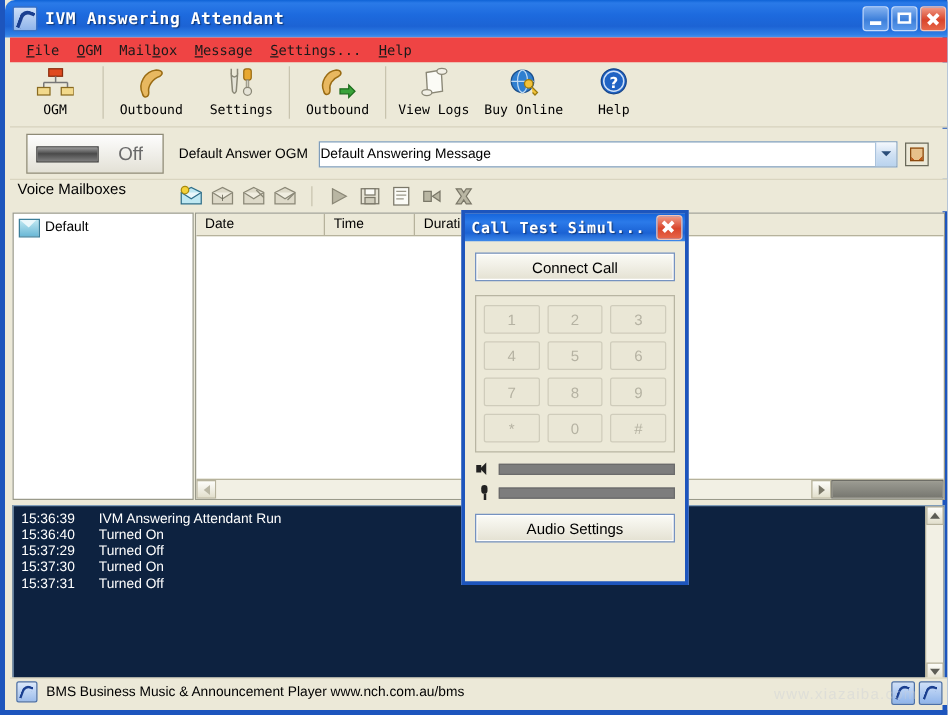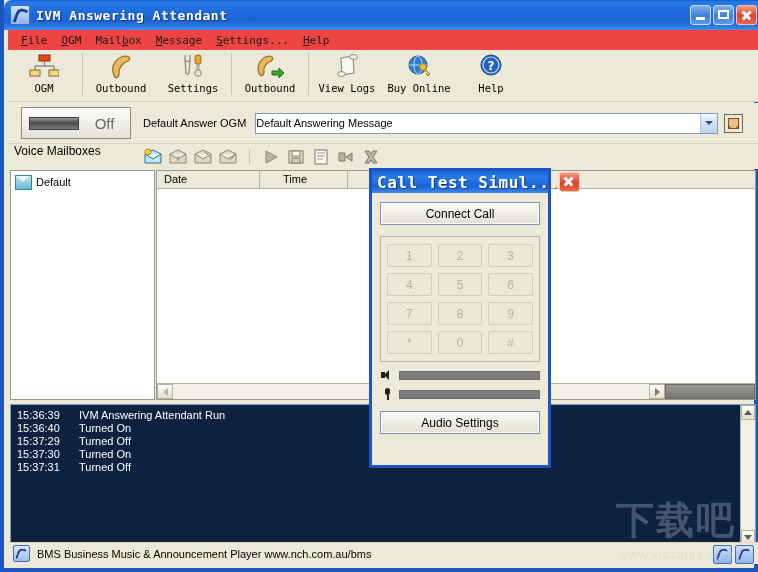--- a/index.html
+++ b/index.html
@@ -317,21 +317,20 @@
     border: 1px solid #9a9a8a;
     box-sizing: border-box;
     overflow: hidden;
   }
   .list-header {
     display: flex;
     height: 18px;
     background: #ece9d8;
     border-bottom: 1px solid #b6b29c;
     box-sizing: border-box;
-    gap: 16px;
   }
   .lh-cell {
     border-right: 1px solid #b6b29c;
     font-size: 11px;
     color: #000;
     padding: 2px 0 0 7px;
     box-sizing: border-box;
     white-space: nowrap;
     overflow: hidden;
   }
@@ -485,21 +484,21 @@
     background: linear-gradient(to bottom, #1565dc 0%, #2b7ae9 30%, #1b62d4 70%, #3e89e9 100%);
     display: flex;
     align-items: center;
     justify-content: space-between;
     padding: 0 2px 0 5px;
     box-sizing: border-box;
   }
   .dlg-title-text {
     color: #fff;
     font-family: "DejaVu Sans Mono", monospace;
-    font-size: 16px;
+    font-size: 12px;
     font-weight: bold;
     letter-spacing: 0.5px;
     text-shadow: 1px 1px 1px rgba(0,0,0,.45);
     white-space: nowrap;
   }
   .dlg-close {
     width: 19px; height: 18px;
     background: linear-gradient(to bottom, #f09a86, #d9452b 55%, #e8674a);
     border: 1px solid #f3c4b6;
     border-radius: 3px;
@@ -876,21 +875,20 @@
       <div class="log-vscroll">
         <div class="vs-btn up">
             <i></i>
           </div>
         <div class="vs-btn down">
             <i></i>
           </div>
       </div>
     </div>
 
-    <div class="watermark">下载吧</div>
     <div class="watermark-sub">www.xiazaiba.com</div>
 
     <div class="statusbar">
       <div class="sb-icon"></div>
       <div class="sb-text">BMS Business Music &amp; Announcement Player www.nch.com.au/bms</div>
       <div class="sb-right">
         <div class="sb-btn"></div>
         <div class="sb-btn"></div>
       </div>
     </div>

